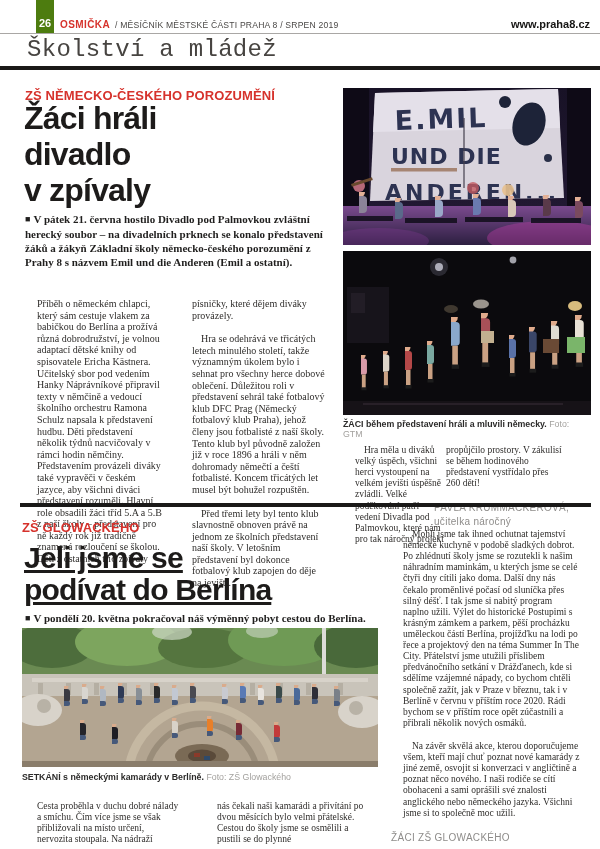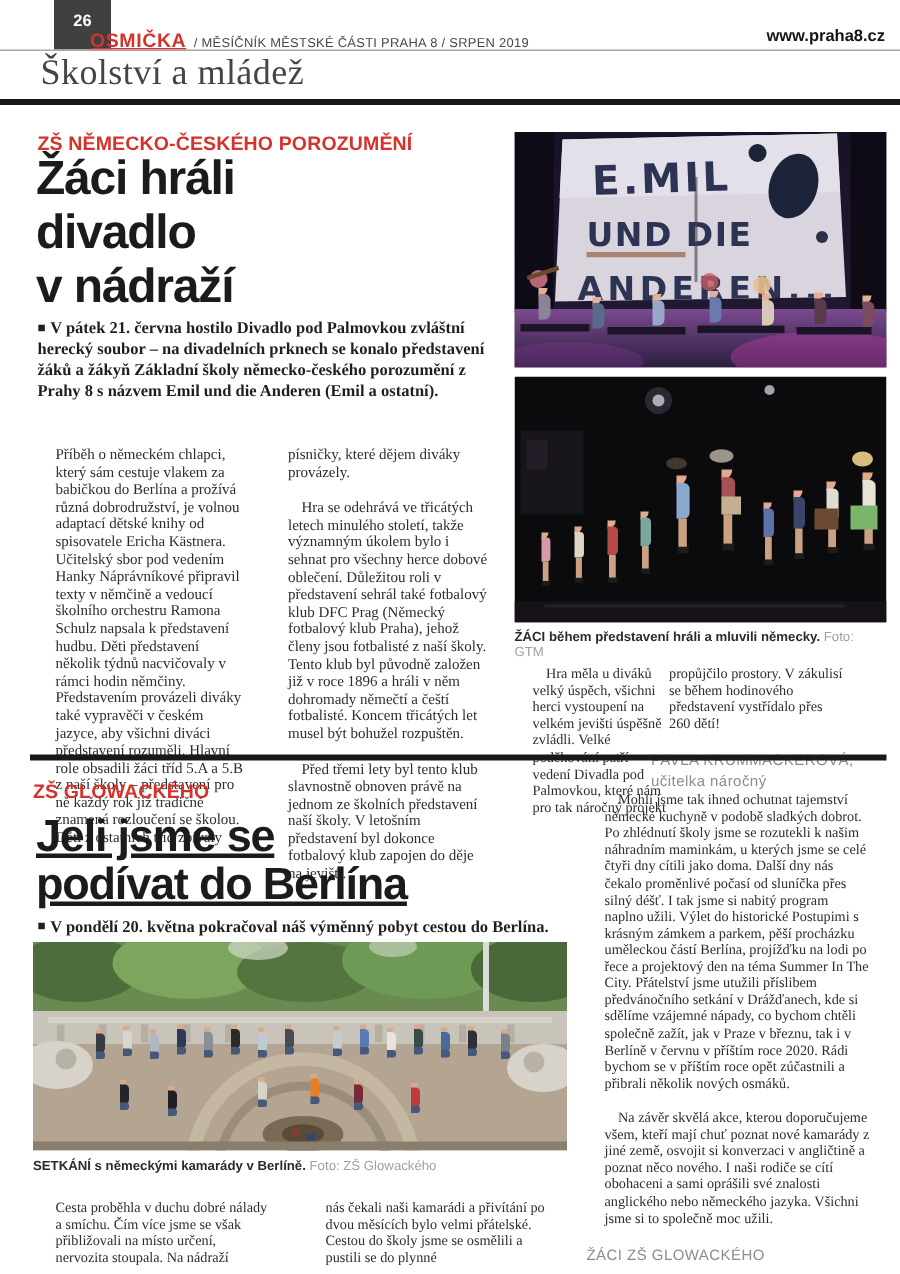--- a/index.html
+++ b/index.html
@@ -1,27 +1,27 @@
 <!DOCTYPE html>
 <html lang="cs"><head>
 <meta charset="utf-8">
 <style>
   html,body{margin:0;padding:0;background:#e8e8e8;}
   .page{position:relative;width:600px;height:849px;background:#ffffff;overflow:hidden;
         font-family:"Liberation Sans",sans-serif;color:#2f2d2b;}
   
-  .page-tab{position:absolute;left:36px;top:0;width:38px;height:33px;background:#404040;
-            display:flex;align-items:center;justify-content:center;}
+  .page-tab{position:absolute;left:36px;top:0;width:18px;height:33px;background:#4d7c0f;
+            display:flex;align-items:flex-end;justify-content:center;}
   .page-tab span{color:#fff;font-weight:bold;font-size:11px;line-height:1;padding-bottom:4px;}
   .masthead-row{position:absolute;left:60px;top:19px;display:flex;align-items:baseline;gap:5px;white-space:nowrap;}
-  .masthead{color:#d6322c;font-weight:bold;font-size:13px;letter-spacing:.4px;text-decoration:underline;}
+  .masthead{color:#d6322c;font-weight:bold;font-size:10px;letter-spacing:.4px;}
   .masthead-rest{color:#4a4846;font-size:8.6px;letter-spacing:.2px;}
   .website{position:absolute;right:10px;top:18px;font-weight:bold;font-size:11px;color:#161514;}
   .rule-thin{position:absolute;left:0;top:33px;width:600px;height:1px;background:#a9a7a5;}
-  .section-title{position:absolute;left:27px;top:36px;margin:0;font-family:Liberation Serif, serif;
+  .section-title{position:absolute;left:27px;top:36px;margin:0;font-family:Liberation Mono, monospace;
                  font-weight:400;font-size:24px;color:#474441;letter-spacing:.3px;}
   .rule-thick{position:absolute;left:0;top:66px;width:600px;height:4px;background:#1a1918;}
   
   .kicker{position:absolute;margin:0;color:#d6322c;font-weight:bold;font-size:13px;letter-spacing:.1px;}
   .headline{position:absolute;margin:0;font-weight:900;color:#1d1b1a;letter-spacing:-.8px;
             white-space:pre-line;font-family:"Liberation Sans",sans-serif;}
   .h1a{left:24px;top:100px;font-size:32px;line-height:1.13;}
   .h2a{left:24px;top:542px;font-size:30px;line-height:1.08;text-decoration:underline;}
   .lead{position:absolute;margin:0;font-family:"Liberation Serif",serif;font-weight:bold;
         font-size:11px;line-height:1.28;color:#201f1e;}
@@ -56,21 +56,21 @@
     <span class="masthead-rest">/ MĚSÍČNÍK MĚSTSKÉ ČÁSTI PRAHA 8 / SRPEN 2019</span>
   </div>
   <div class="website">www.praha8.cz</div>
   <div class="rule-thin"></div>
   <h1 class="section-title">Školství a mládež</h1>
   <div class="rule-thick"></div>
 
   <p class="kicker" style="left:25px;top:88px;">ZŠ NĚMECKO-ČESKÉHO POROZUMĚNÍ</p>
   <h2 class="headline h1a">Žáci hráli
 divadlo
-v nádraží</h2>
+v zpívaly</h2>
 
   <p class="lead" style="left:25px;top:212px;width:312px;"><span class="bullet">■</span><span>V pátek 21. června hostilo Divadlo pod Palmovkou zvláštní herecký soubor – na divadelních prknech se konalo představení žáků a žákyň Základní školy německo-českého porozumění z Prahy 8 s názvem Emil und die Anderen (Emil a ostatní).</span></p>
 
   <div class="bodycol" style="left:25px;top:286px;width:151px;height:252px;">
     <p>Příběh o německém chlapci, který sám cestuje vlakem za babičkou do Berlína a prožívá různá dobrodružství, je volnou adaptací dětské knihy od spisovatele Ericha Kästnera. Učitelský sbor pod vedením Hanky Náprávníkové připravil texty v němčině a vedoucí školního orchestru Ramona Schulz napsala k představení hudbu. Děti představení několik týdnů nacvičovaly v rámci hodin němčiny. Představením provázeli diváky také vypravěči v českém jazyce, aby všichni diváci představení rozuměli. Hlavní role obsadili žáci tříd 5.A a 5.B z naší školy – představení pro ně každý rok již tradičně znamená rozloučení se školou. Děti z ostatních tříd zpívaly</p>
   </div>
   <div class="bodycol" style="left:180px;top:286px;width:157px;height:252px;">
     <p>písničky, které dějem diváky provázely.</p>
     <p class="indent">Hra se odehrává ve třicátých letech minulého století, takže významným úkolem bylo i sehnat pro všechny herce dobové oblečení. Důležitou roli v představení sehrál také fotbalový klub DFC Prag (Německý fotbalový klub Praha), jehož členy jsou fotbalisté z naší školy. Tento klub byl původně založen již v roce 1896 a hráli v něm dohromady němečtí a čeští fotbalisté. Koncem třicátých let musel být bohužel rozpuštěn.</p>
     <p class="indent">Před třemi lety byl tento klub slavnostně obnoven právě na jednom ze školních představení naší školy. V letošním představení byl dokonce fotbalový klub zapojen do děje na jevišti.</p>

